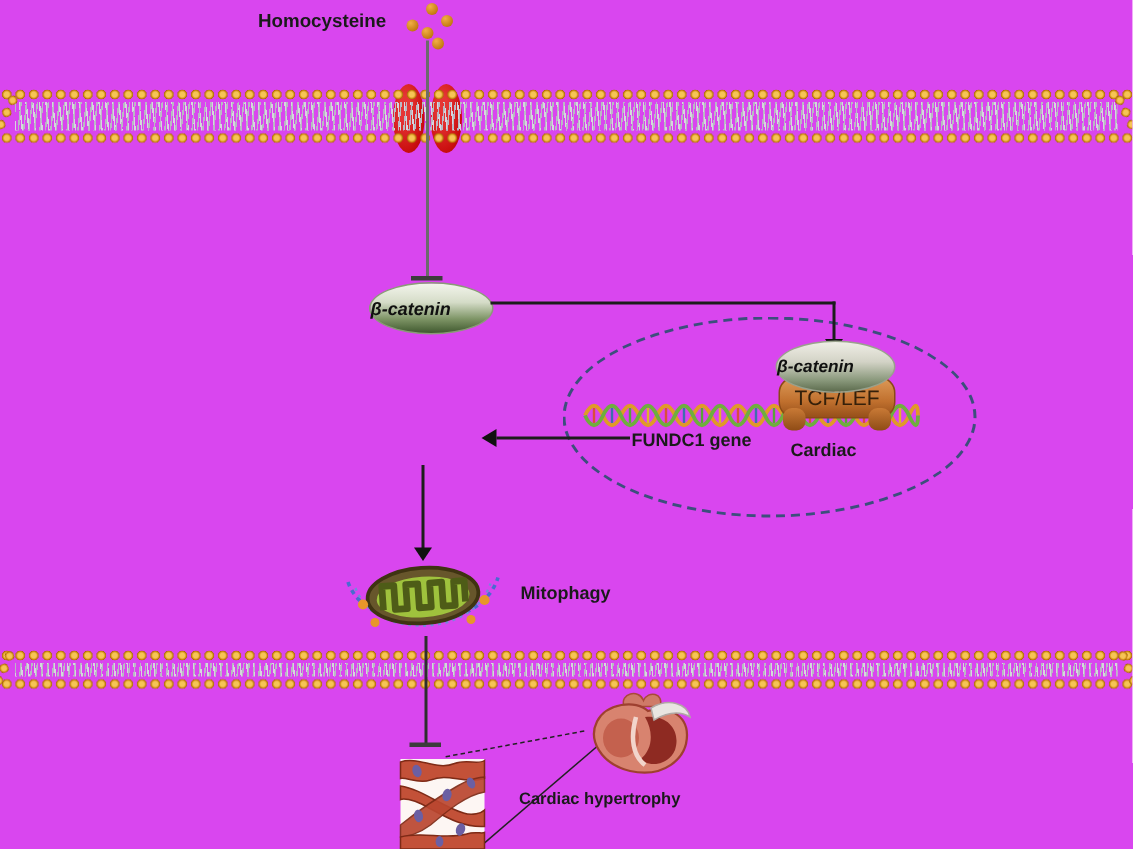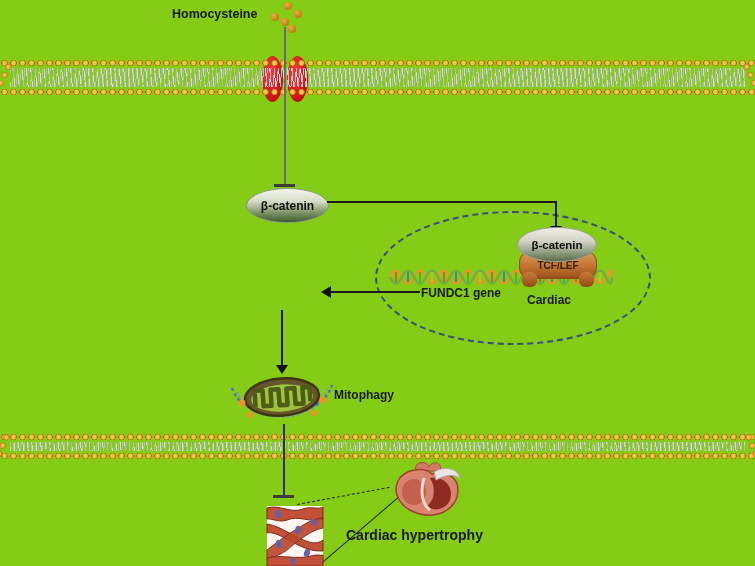--- a/index.html
+++ b/index.html
@@ -1,16 +1,16 @@
 <!DOCTYPE html>
 <html><head>
 <meta charset="utf-8">
 <style>
   html,body{margin:0;padding:0;background:#fff;}
-  #stage{position:relative;width:755px;height:566px;background:#84cc16;overflow:hidden;
+  #stage{position:relative;width:755px;height:566px;background:#d946ef;overflow:hidden;
          font-family:"Liberation Sans",sans-serif;}
   .lbl{position:absolute;font-weight:700;color:#1a1a1a;white-space:nowrap;}
 
   
   .membrane{position:absolute;left:0;width:755px;}
   .bead-row{height:10px;background-image:radial-gradient(circle 3.4px at 4.5px 5px,
             #f6c455 50%, #d18a12 78%, #a3680a 92%, transparent 100%);
             background-size:9px 10px;background-repeat:repeat-x;}
   .tails{background:
       repeating-linear-gradient(96deg,#b9b9c4 0 1px,transparent 1px 3.6px),
@@ -28,31 +28,31 @@
   .vline,.hline{position:absolute;background:#1c1c1c;}
   .arr-down{position:absolute;width:0;height:0;border-left:6px solid transparent;
             border-right:6px solid transparent;border-top:9px solid #111;}
   .arr-left{position:absolute;width:0;height:0;border-top:6px solid transparent;
             border-bottom:6px solid transparent;border-right:10px solid #111;}
   .tbar{position:absolute;height:3px;background:#3c3c3c;}
   .diag{position:absolute;height:0;transform-origin:0 0;}
 
   
   .ellipse{position:absolute;border-radius:50%;display:flex;align-items:center;
-           justify-content:center;font-weight:700;}
+           font-weight:700;font-style:italic;}
   .bcat{background:linear-gradient(to bottom,#f3f5ec 0%,#d5dcc8 38%,#7d9465 72%,#40592f 100%);
         border:1px solid #8a9b77;color:#101010;font-size:12px;}
   .bcat-nuc{background:linear-gradient(to bottom,#efeee6 0%,#d3d3c6 40%,#88977a 78%,#5d6c4e 100%);
         border:1px solid #99a18c;color:#101010;font-size:11.5px;}
   .fundc1{background:linear-gradient(to bottom,#f5ab52 0%,#ec9440 40%,#c05a80 78%,#9c3d94 100%);
         border:1px solid #b06030;color:#7d2c18;font-size:12px;letter-spacing:.2px;}
   .nucleus{position:absolute;border:2px dashed #3c4f7c;border-radius:50%;}
   .tcf{position:absolute;border-radius:11px;display:flex;align-items:center;justify-content:center;
        background:linear-gradient(to bottom,#dd9a58 0%,#c0702e 60%,#97501a 100%);
-       border:1px solid #8a4a16;color:#35200a;font-weight:700;font-size:10px;z-index:6;}
+       border:1px solid #8a4a16;color:#35200a;font-weight:400;font-size:14px;z-index:6;}
   .tcf:before,.tcf:after{content:"";position:absolute;bottom:-9px;width:15px;height:15px;
        border-radius:6px;background:linear-gradient(to bottom,#c97a36,#8f4c16);}
   .tcf:before{left:2px;} .tcf:after{right:2px;}
   .dot{position:absolute;border-radius:50%;width:8px;height:8px;
        background:radial-gradient(circle at 35% 30%,#f2ae45,#c1770e 75%,#8f5606);}
   svg{position:absolute;overflow:visible;}
 </style>
 </head>
 <body>
 
@@ -142,21 +142,21 @@
     <g transform="rotate(-4 56 25)">
       <ellipse cx="56" cy="25" rx="37" ry="18.5" fill="#67562b" stroke="#3f3312" stroke-width="2.5"></ellipse>
       <ellipse cx="56" cy="26" rx="31" ry="13.5" fill="#9fc23d"></ellipse>
       <path d="M29,33 V17 H37 V33 H45 V17 H53 V33 H61 V17 H69 V33 H77 V17 H84 V31" fill="none" stroke="#4e5c17" stroke-width="4.5" stroke-linejoin="round"></path>
     </g>
     <circle cx="16" cy="31" r="3.4" fill="#e8962a"></circle>
       <circle cx="97" cy="28" r="3.4" fill="#e8962a"></circle>
     <circle cx="24" cy="43" r="3" fill="#e8962a"></circle>
       <circle cx="88" cy="41" r="3" fill="#e8962a"></circle>
   </svg>
-  <div class="lbl" style="left:334px;top:388px;font-size:12px;">Mitophagy</div>
+  <div class="lbl" style="left:347px;top:388px;font-size:12px;">Mitophagy</div>
 
   <div class="vline" style="left:283px;top:424px;width:2px;height:72px;background:#2e2e2e;z-index:3;"></div>
   <div class="tbar" style="left:273px;top:495px;width:21px;z-index:3;"></div>
 
   <svg style="left:386px;top:459px;z-index:1;" width="86" height="58" viewBox="0 0 86 58">
     <path d="M30,12 C27,3 40,0 43,8 C46,1 57,3 54,12 Z" fill="#cf7a68" stroke="#a84a38" stroke-width="1"></path>
     <path d="M12,22 C6,34 14,50 34,55 C56,60 72,47 72,31 C72,17 58,11 46,15 C38,7 18,10 12,22 Z" fill="#d8836f" stroke="#9e4030" stroke-width="1.5"></path>
     <ellipse cx="28" cy="33" rx="12" ry="13" fill="#c4614e"></ellipse>
     <path d="M44,19 C60,17 68,29 64,41 C60,51 47,53 41,47 C49,41 50,29 44,19 Z" fill="#8e2a22"></path>
     <path d="M38,19 C34,33 36,45 44,51" fill="none" stroke="#f2d5cc" stroke-width="3"></path>
@@ -181,15 +181,15 @@
     <ellipse cx="31" cy="24" rx="3" ry="4.2" fill="#6b5fa3" transform="rotate(15 31 24)"></ellipse>
     <ellipse cx="12" cy="38" rx="3" ry="4.2" fill="#6b5fa3" transform="rotate(-10 12 38)"></ellipse>
     <ellipse cx="40" cy="47" rx="3" ry="4.2" fill="#6b5fa3" transform="rotate(20 40 47)"></ellipse>
     <ellipse cx="47" cy="16" rx="2.6" ry="3.8" fill="#6b5fa3" transform="rotate(-25 47 16)"></ellipse>
     <ellipse cx="26" cy="55" rx="2.6" ry="3.6" fill="#6b5fa3"></ellipse>
   </svg>
 
   <div class="diag" style="left:297px;top:504px;width:94px;border-top:1.6px dashed #222;transform:rotate(-10.5deg);"></div>
   <div class="diag" style="left:321px;top:563px;width:101px;border-top:1.6px solid #222;transform:rotate(-40.6deg);"></div>
 
-  <div class="lbl" style="left:346px;top:527px;font-size:14px;text-align:center;">Cardiac hypertrophy</div>
+  <div class="lbl" style="left:346px;top:527px;font-size:11px;text-align:center;">Cardiac hypertrophy</div>
 
 </div>
 
 </body></html>

